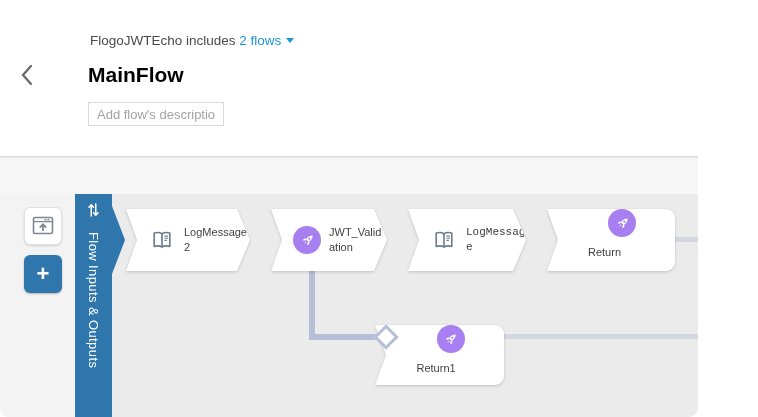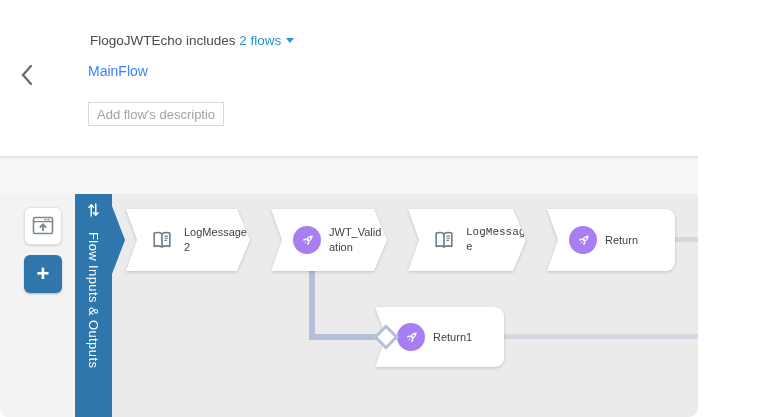--- a/index.html
+++ b/index.html
@@ -15,21 +15,21 @@
   
   .header{position:absolute;left:0;top:0;width:758px;height:157px;background:#fff;
     border-bottom:1px solid #dcdcdc;box-shadow:0 1px 2px rgba(0,0,0,.08);z-index:5;}
   .back-btn{position:absolute;left:14px;top:60px;width:26px;height:30px;cursor:pointer;
     display:flex;align-items:center;justify-content:center;background:none;border:none;}
   .project-line{position:absolute;left:90px;top:33px;font-size:13.5px;color:#4a4a4a;}
   .flows-link{color:var(--link);cursor:pointer;}
   .caret-down{display:inline-block;width:0;height:0;margin-left:5px;vertical-align:2px;
     border-left:4.5px solid transparent;border-right:4.5px solid transparent;
     border-top:5.5px solid var(--link);}
-  .flow-title{position:absolute;left:88px;top:63px;font-size:14px;font-weight:400;color:#3b82f6;}
+  .flow-title{position:absolute;left:88px;top:63px;font-size:21px;font-weight:700;color:#000000;}
   .desc-input{position:absolute;left:88px;top:102px;width:136px;height:24px;
     border:1px solid #d9d9d9;background:#fff;font-size:13px;color:#555;padding:2px 8px;
     font-family:inherit;}
   .desc-input::placeholder{color:#a3a3a3;}
 
   
   .band{position:absolute;left:0;top:157px;width:758px;height:37px;background:var(--band);}
   .canvas{position:absolute;left:0;top:194px;width:758px;height:223px;background:var(--canvas);}
   .gutter{position:absolute;left:0;top:0;width:75px;height:223px;background:#f3f3f3;}
 
@@ -54,32 +54,32 @@
   .vline{position:absolute;left:309px;top:70px;width:6px;height:76px;background:var(--line-strong);z-index:0;}
   .hline-branch{position:absolute;left:309px;top:140px;width:74px;height:6px;background:var(--line-strong);z-index:0;}
   .trail-1{position:absolute;left:628px;top:43px;width:130px;height:5px;background:var(--line-light);z-index:0;}
   .trail-2{position:absolute;left:500px;top:140px;width:258px;height:5px;background:var(--line-light);z-index:0;}
   .diamond{position:absolute;left:377px;top:134px;width:18px;height:18px;background:#fff;
     border:3px solid var(--line-strong);transform:rotate(45deg);z-index:4;cursor:pointer;}
 
   
   .row{position:absolute;display:flex;gap:21px;z-index:1;}
   .row1{left:126px;top:15px;height:62px;}
-  .row2{left:375px;top:113px;height:60px;}
+  .row2{left:375px;top:131px;height:60px;}
   .node-wrap{filter:drop-shadow(0 1px 1.5px rgba(0,0,0,.18));height:100%;}
   .row1 .node-wrap:nth-child(1){width:124px;}
   .row1 .node-wrap:nth-child(2){width:116px;}
   .row1 .node-wrap:nth-child(3){width:118px;font-family:Liberation Mono, monospace;}
   .row1 .node-wrap:nth-child(4){width:128px;}
   .row2 .node-wrap{width:129px;}
   .node{width:100%;height:100%;background:#fff;display:flex;align-items:center;
     padding-left:22px;gap:8px;cursor:pointer;
     clip-path:polygon(0 0,calc(100% - 13px) 0,100% 50%,calc(100% - 13px) 100%,0 100%,11px 50%);}
   .node-wrap.end .node{clip-path:polygon(0 0,100% 0,100% 100%,0 100%,11px 50%);
-    border-radius:0 9px 9px 0;}
+    border-radius:0 9px 9px 0;flex-direction:column;}
   .node-label{font-size:11px;color:#3f3f3f;line-height:1.35;width:68px;word-break:break-all;}
   .rocket-badge{width:28px;height:28px;min-width:28px;border-radius:50%;background:var(--purple);
     display:flex;align-items:center;justify-content:center;}
   .book-badge{width:28px;min-width:28px;display:flex;align-items:center;justify-content:center;}
 </style>
 </head>
 <body>
 
 <div class="stage">
 

